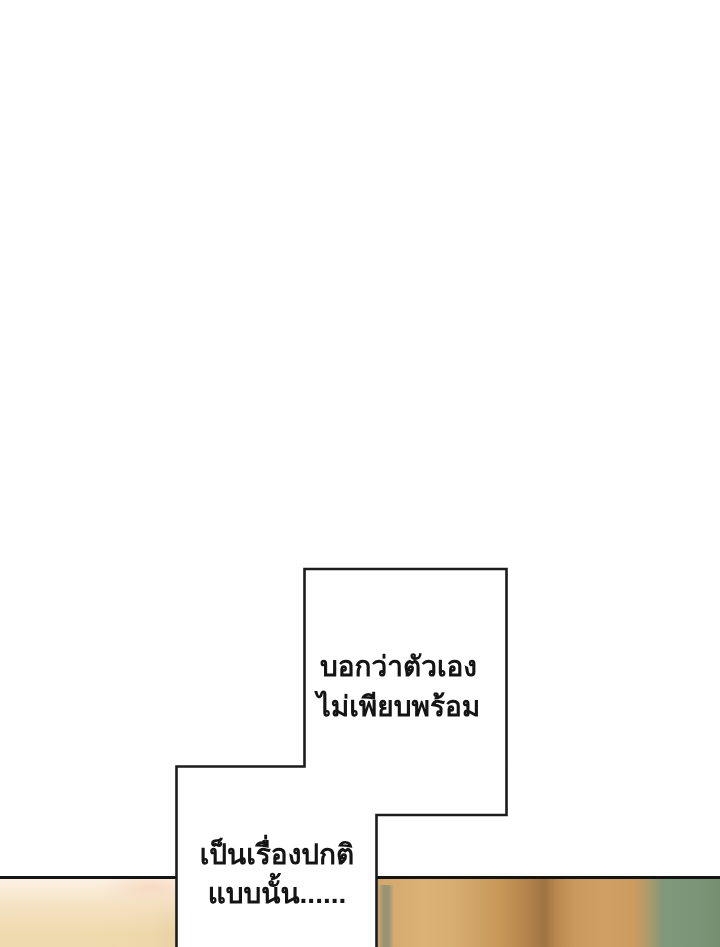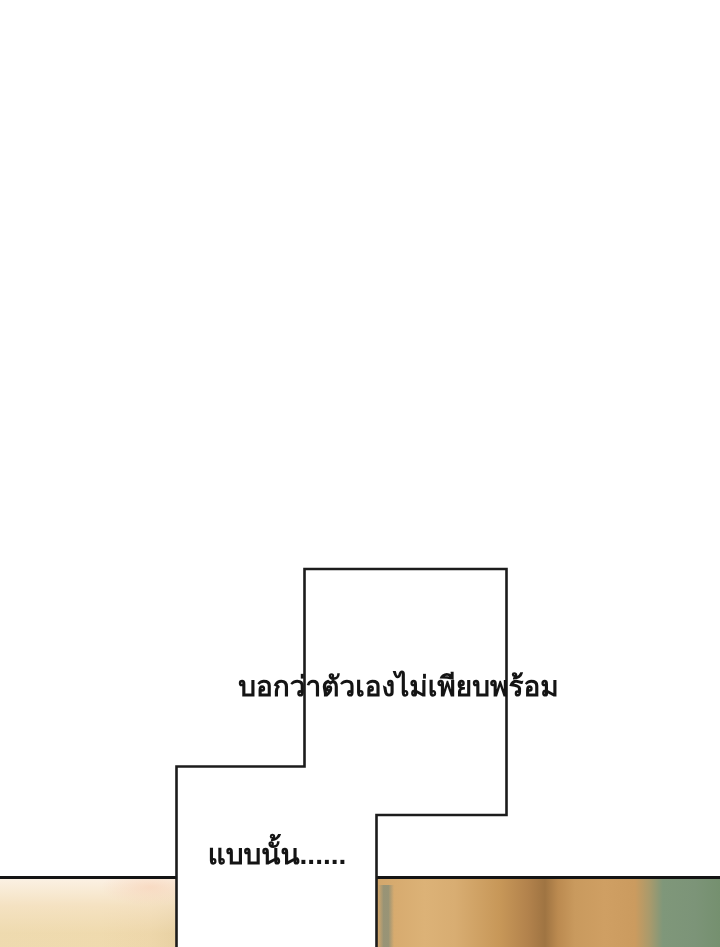--- a/index.html
+++ b/index.html
@@ -73,21 +73,21 @@
     letter-spacing: 0;
   }
   .bubble-text .line { white-space: nowrap; }
 
   .bubble-text.top {
     left: 307px;
     top: 575px;
     width: 183px;
     height: 235px;
     display: flex;
-    flex-direction: row;
+    flex-direction: column;
     align-items: center;
     justify-content: center;
     transform: translateY(-6px);
     font-size: 28px;
     line-height: 40px;
   }
   .bubble-text.bottom {
     left: 179px;
     top: 835px;
     width: 196px;
@@ -105,16 +105,17 @@
   <svg class="bubble-svg" viewBox="0 0 720 947" xmlns="http://www.w3.org/2000/svg">
     <path d="M 304.5 569 L 506.5 569 L 506.5 815 L 376.5 815 L 376.5 952 L 176.5 952 L 176.5 766.5 L 304.5 766.5 Z"></path>
   </svg>
 
   <div class="bubble-text top">
     <div class="line">บอกว่าตัวเอง</div>
     <div class="line">ไม่เพียบพร้อม</div>
   </div>
 
   <div class="bubble-text bottom">
+    <div class="line">เป็นเรื่องปกติ</div>
     <div class="line">แบบนั้น......</div>
   </div>
 
 </div>
 
 </body></html>

